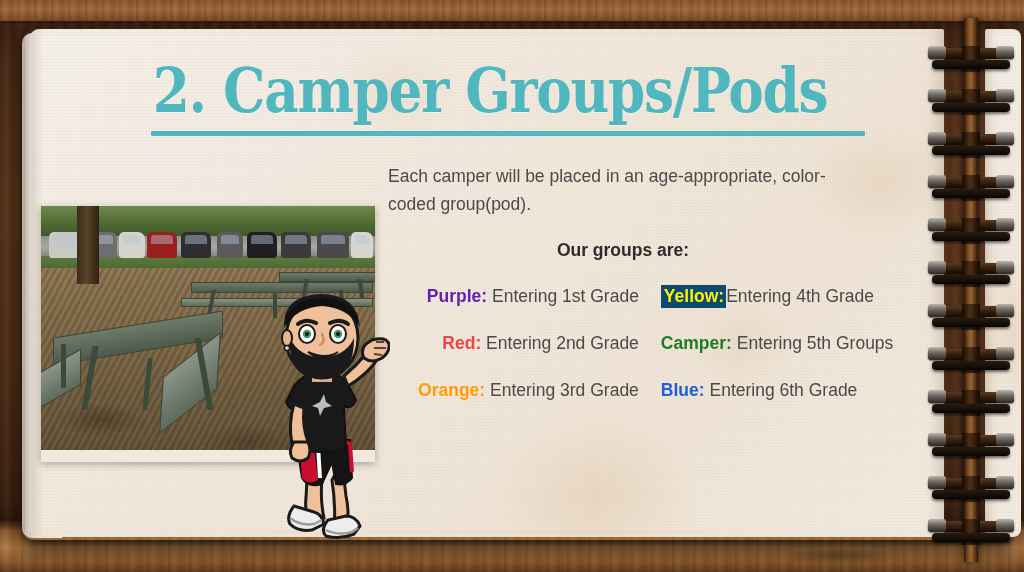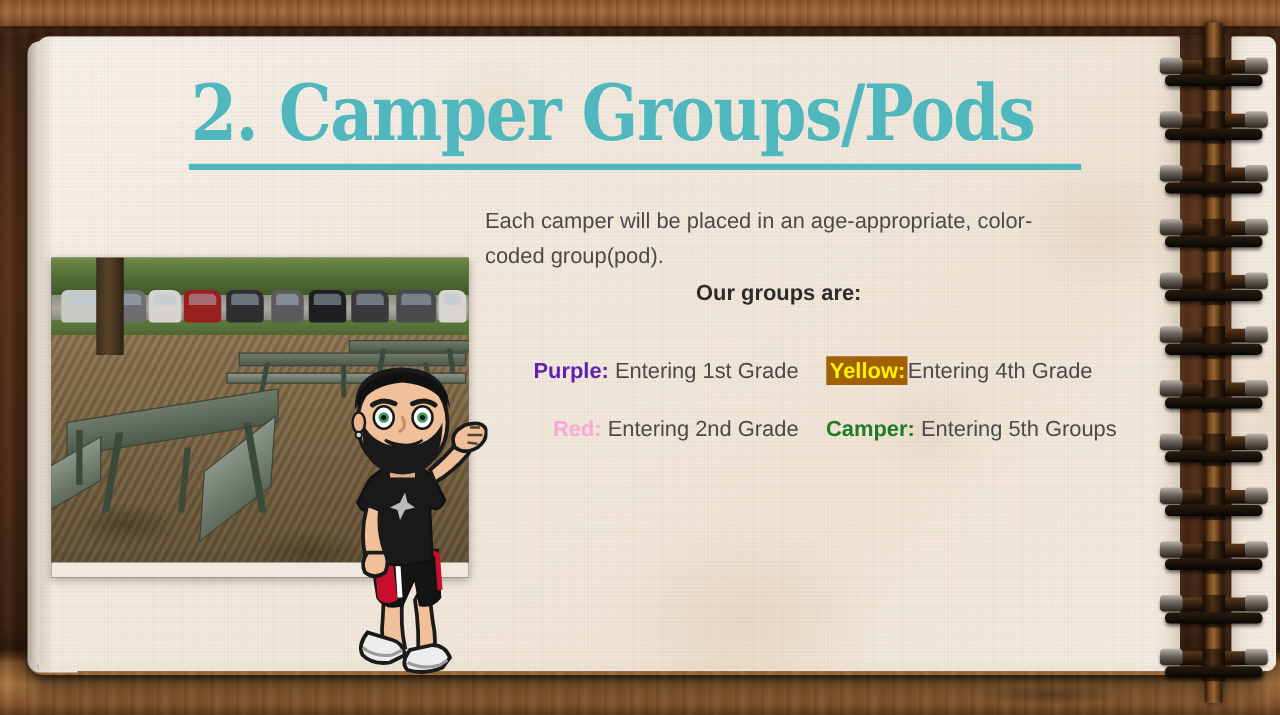--- a/index.html
+++ b/index.html
@@ -178,21 +178,21 @@
   
   .intro {
     position: absolute;
     left: 388px; top: 162px; width: 470px;
     font-size: 17.5px;
     line-height: 28px;
     color: #4a4a4a;
   }
   .groups-heading {
     position: absolute;
-    left: 388px; top: 224px; width: 470px;
+    left: 388px; top: 240px; width: 470px;
     text-align: center;
     font-size: 17.5px;
     font-weight: bold;
     color: #2c2c2c;
   }
 
   .group-grid {
     position: absolute;
     left: 390px; top: 286px; width: 510px;
   }
@@ -205,21 +205,21 @@
     font-size: 17.5px;
     color: #4a4a4a;
     white-space: nowrap;
   }
   .group-cell.col-left  { width: 256px; text-align: right; padding-right: 22px; }
   .group-cell.col-right { width: 246px; text-align: left; }
   .grp-name {
     font-weight: bold;
   }
   .grp-name.highlight {
-    background: #a16207;
+    background: #0c4a6e;
     padding: 1px 2px 2px 3px;
   }
   .grp-grade { }
 
   
   .photo {
     position: absolute;
     left: 41px; top: 206px; width: 334px; height: 256px;
     overflow: hidden;
     box-shadow: 0 2px 7px rgba(0,0,0,0.30);
@@ -331,27 +331,35 @@
       <div class="group-cell col-left">
         <span class="grp-name" style="color: rgb(96, 33, 179);">Purple:</span><span class="grp-grade"> Entering 1st Grade</span>
       </div>
       <div class="group-cell col-right">
         <span class="grp-name highlight" style="color: rgb(255, 242, 0);">Yellow:</span><span class="grp-grade">Entering 4th Grade</span>
       </div>
     </div>
 
     <div class="group-row">
       <div class="group-cell col-left">
-        <span class="grp-name" style="color: #f9a8d4;">Red:</span><span class="grp-grade"> Entering 2nd Grade</span>
+        <span class="grp-name" style="color: #ef4444;">Red:</span><span class="grp-grade"> Entering 2nd Grade</span>
       </div>
       <div class="group-cell col-right">
         <span class="grp-name" style="color: rgb(30, 123, 38);">Camper:</span><span class="grp-grade"> Entering 5th Groups</span>
       </div>
     </div>
 
+    <div class="group-row">
+      <div class="group-cell col-left">
+        <span class="grp-name" style="color: rgb(255, 156, 0);">Orange:</span><span class="grp-grade"> Entering 3rd Grade</span>
+      </div>
+      <div class="group-cell col-right">
+        <span class="grp-name" style="color: rgb(28, 95, 214);">Blue:</span><span class="grp-grade"> Entering 6th Grade</span>
+      </div>
+    </div>
 
   </div>
 
   <div class="photo">
     <div class="photo-grass"></div>
     <div class="photo-lot"></div>
     <div class="photo-grass2"></div>
     <div class="photo-dirt"></div>
     <div id="car-layer">
         <div class="car" style="left: 8px; width: 34px; background: rgb(201, 201, 196);"></div>

